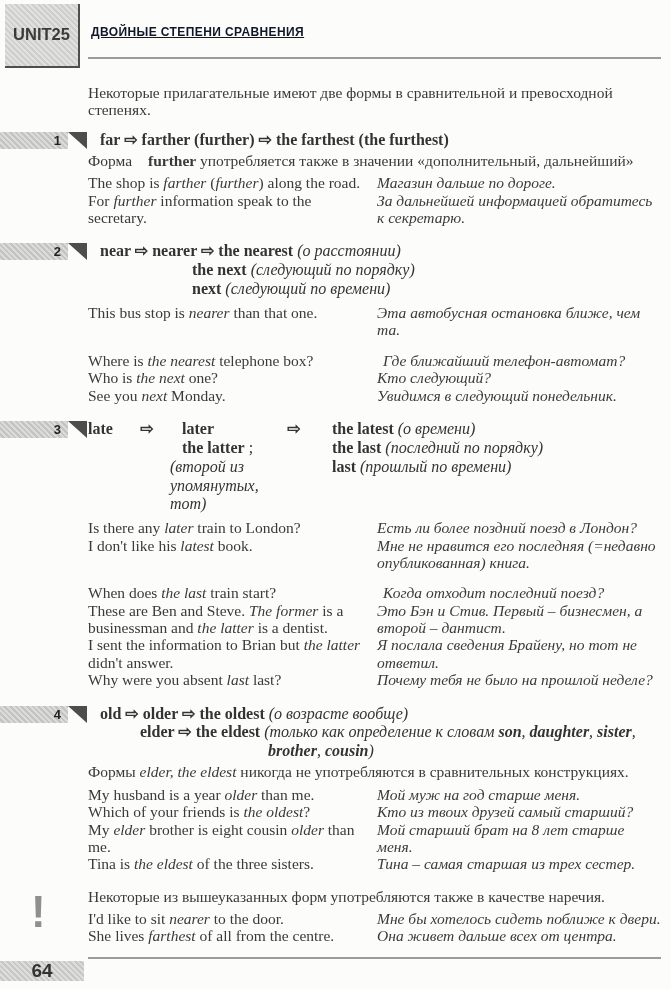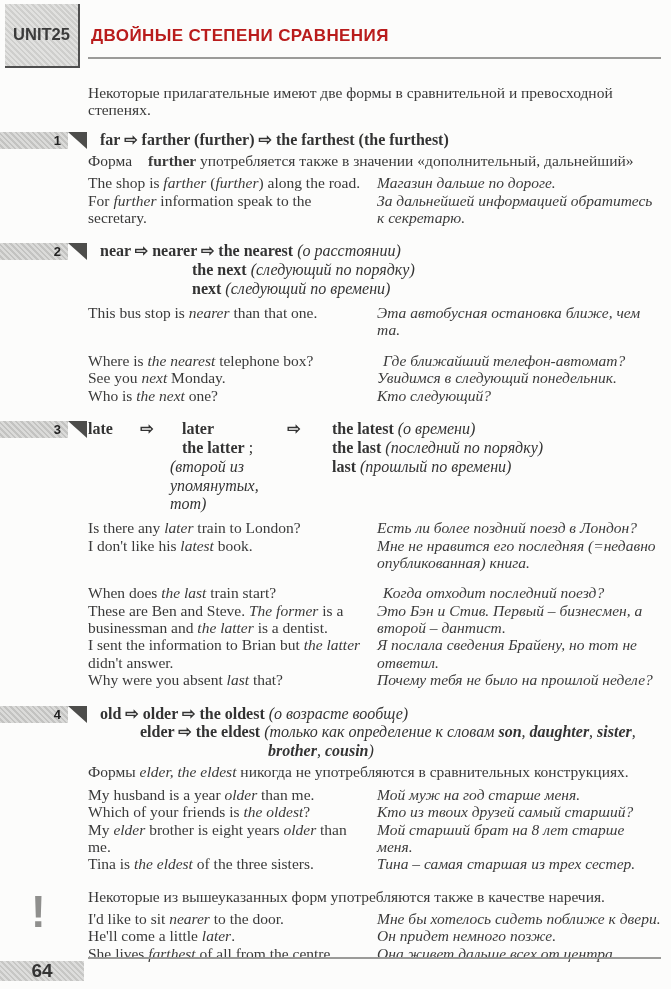--- a/index.html
+++ b/index.html
@@ -5,21 +5,21 @@
   html,body{margin:0;padding:0;background:#e8e8e8;}
   .page{position:relative;width:671px;height:989px;background:#fcfcfb;overflow:hidden;
         font-family:"Liberation Serif",serif;color:#3a3a3a;font-size:15.5px;line-height:1.12;}
   
   .unit-box{position:absolute;left:5px;top:4px;width:73px;height:62px;background:#d5d5d3;
             background-image:repeating-linear-gradient(45deg,rgba(255,255,255,.28) 0 2px,rgba(0,0,0,0.03) 2px 4px);
             border-right:2px solid #4e4e4e;border-bottom:2px solid #4e4e4e;
             display:flex;flex-direction:row;align-items:center;justify-content:center;
             font-family:"Liberation Sans",sans-serif;font-weight:700;font-size:16.5px;color:#3b3b3b;line-height:1.2;}
   .page-title{position:absolute;left:91px;top:26px;font-family:"Liberation Sans",sans-serif;
-              font-weight:700;font-size:17px;letter-spacing:.4px;color:#b91c1c;}
+              font-weight:700;font-size:12px;letter-spacing:.4px;color:#0f172a;text-decoration:underline;}
   .title-rule{position:absolute;left:88px;top:57px;width:573px;height:2px;background:#9b9b99;}
   
   .main{position:absolute;left:0;top:84px;width:671px;}
   .intro{margin:0 10px 0 88px;width:573px;}
   .section{position:relative;margin-top:16px;}
   .section.first{margin-top:12px;}
   .marker{position:absolute;left:0;top:1px;display:flex;height:17px;}
   .marker-bar{width:61px;background:#cbcbc9;
               background-image:repeating-linear-gradient(45deg,rgba(255,255,255,.3) 0 2px,rgba(0,0,0,.04) 2px 4px);
               text-align:right;padding-right:7px;font-family:"Liberation Sans",sans-serif;
@@ -106,26 +106,26 @@
         <div class="examples">
           <div class="ex-row">
             <div class="ex-en"><span>This bus stop is </span><span class="s-i">nearer</span><span> than that one.</span></div>
             <div class="ex-ru"><span class="s-i">Эта автобусная остановка ближе, чем та.</span></div>
           </div>
           <div class="ex-row gap-before">
             <div class="ex-en"><span>Where is </span><span class="s-i">the nearest</span><span> telephone box?</span></div>
             <div class="ex-ru"><span class="s-i">Где ближайший телефон-автомат?</span></div>
           </div>
           <div class="ex-row">
+            <div class="ex-en"><span>Who is </span><span class="s-i">the next</span><span> one?</span></div>
+            <div class="ex-ru"><span class="s-i">Кто следующий?</span></div>
+          </div>
+          <div class="ex-row">
             <div class="ex-en"><span>See you </span><span class="s-i">next</span><span> Monday.</span></div>
             <div class="ex-ru"><span class="s-i">Увидимся в следующий понедельник.</span></div>
-          </div>
-          <div class="ex-row">
-            <div class="ex-en"><span>Who is </span><span class="s-i">the next</span><span> one?</span></div>
-            <div class="ex-ru"><span class="s-i">Кто следующий?</span></div>
           </div>
         </div>
       </div>
     </div>
 
     <div class="section">
       <div class="marker">
         <span class="marker-bar">3</span>
         <span class="marker-flag"></span>
       </div>
@@ -162,21 +162,21 @@
           </div>
           <div class="ex-row">
             <div class="ex-en"><span>These are Ben and Steve. </span><span class="s-i">The former</span><span> is a businessman and </span><span class="s-i">the latter</span><span> is a dentist.</span></div>
             <div class="ex-ru"><span class="s-i">Это Бэн и Стив. Первый – бизнесмен, а второй – дантист.</span></div>
           </div>
           <div class="ex-row">
             <div class="ex-en"><span>I sent the information to Brian but </span><span class="s-i">the latter</span><span> didn't answer.</span></div>
             <div class="ex-ru"><span class="s-i">Я послала сведения Брайену, но тот не ответил.</span></div>
           </div>
           <div class="ex-row">
-            <div class="ex-en"><span>Why were you absent </span><span class="s-i">last</span><span> that?</span></div>
+            <div class="ex-en"><span>Why were you absent </span><span class="s-i">last</span><span> last?</span></div>
             <div class="ex-ru"><span class="s-i">Почему тебя не было на прошлой неделе?</span></div>
           </div>
         </div>
       </div>
     </div>
 
     <div class="section">
       <div class="marker">
         <span class="marker-bar">4</span>
         <span class="marker-flag"></span>
@@ -189,43 +189,39 @@
         <div class="examples">
           <div class="ex-row">
             <div class="ex-en"><span>My husband is a year </span><span class="s-i">older</span><span> than me.</span></div>
             <div class="ex-ru"><span class="s-i">Мой муж на год старше меня.</span></div>
           </div>
           <div class="ex-row">
             <div class="ex-en"><span>Which of your friends is </span><span class="s-i">the oldest</span><span>?</span></div>
             <div class="ex-ru"><span class="s-i">Кто из твоих друзей самый старший?</span></div>
           </div>
           <div class="ex-row">
-            <div class="ex-en"><span>My </span><span class="s-i">elder</span><span> brother is eight years </span><span class="s-i">older</span><span> than me.</span></div>
+            <div class="ex-en"><span>My </span><span class="s-i">elder</span><span> brother is eight cousin </span><span class="s-i">older</span><span> than me.</span></div>
             <div class="ex-ru"><span class="s-i">Мой старший брат на 8 лет старше меня.</span></div>
           </div>
           <div class="ex-row">
             <div class="ex-en"><span>Tina is </span><span class="s-i">the eldest</span><span> of the three sisters.</span></div>
             <div class="ex-ru"><span class="s-i">Тина – самая старшая из трех сестер.</span></div>
           </div>
         </div>
       </div>
     </div>
 
     <div class="adverb">
       <span class="excl">!</span>
       <div class="section-body">
         <div>Некоторые из вышеуказанных форм употребляются также в качестве наречия.</div>
         <div class="examples">
           <div class="ex-row">
             <div class="ex-en"><span>I'd like to sit </span><span class="s-i">nearer</span><span> to the door.</span></div>
             <div class="ex-ru"><span class="s-i">Мне бы хотелось сидеть поближе к двери.</span></div>
-          </div>
-          <div class="ex-row">
-            <div class="ex-en"><span>He'll come a little </span><span class="s-i">later</span><span>.</span></div>
-            <div class="ex-ru"><span class="s-i">Он придет немного позже.</span></div>
           </div>
           <div class="ex-row">
             <div class="ex-en"><span>She lives </span><span class="s-i">farthest</span><span> of all from the centre.</span></div>
             <div class="ex-ru"><span class="s-i">Она живет дальше всех от центра.</span></div>
           </div>
         </div>
       </div>
     </div>
 
   </div>

